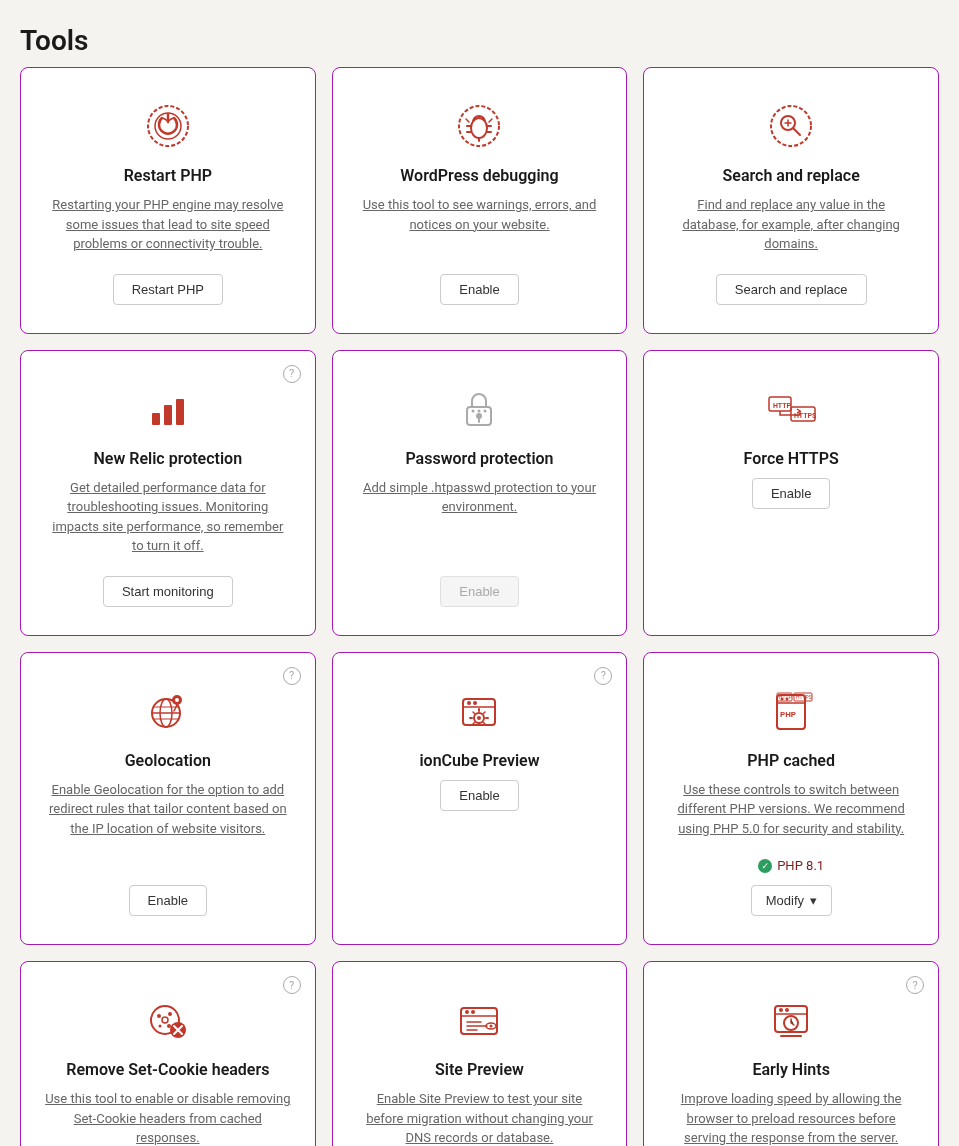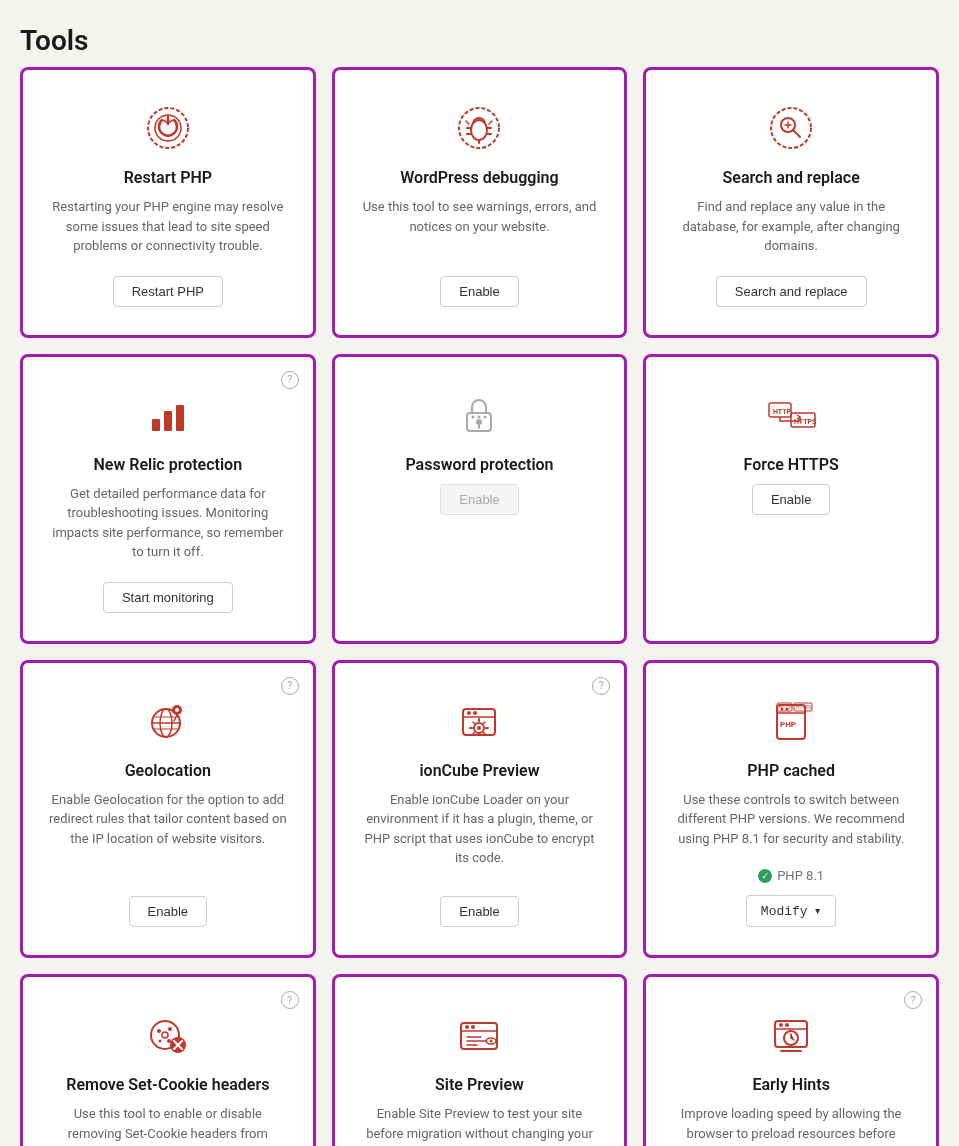--- a/index.html
+++ b/index.html
@@ -22,21 +22,21 @@
     }
     .card {
       background: #ffffff;
       border-radius: 8px;
       padding: 32px 24px 28px;
       display: flex;
       flex-direction: column;
       align-items: center;
       text-align: center;
       position: relative;
-      border: 3px solid #a21caf;
+      border: 1px solid #a21caf;
     }
     .card-icon {
       width: 52px;
       height: 52px;
       margin-bottom: 14px;
       display: flex;
       align-items: center;
       justify-content: center;
     }
     .card-title {
@@ -44,20 +44,21 @@
       font-weight: 600;
       color: #1a1a1a;
       margin-bottom: 10px;
     }
     .card-desc {
       font-size: 13px;
       color: #666;
       line-height: 1.5;
       margin-bottom: 20px;
       flex: 1;
+      text-decoration: underline;
     }
     .btn {
       border: 1px solid #ccc;
       background: #fff;
       border-radius: 4px;
       padding: 7px 18px;
       font-size: 13px;
       cursor: pointer;
       color: #333;
     }
@@ -101,30 +102,29 @@
     }
     .modify-btn {
       border: 1px solid #ccc;
       background: #fff;
       border-radius: 4px;
       padding: 7px 14px;
       font-size: 13px;
       cursor: pointer;
       color: #333;
       display: flex;
-      align-items: flex-end;
+      align-items: flex-start;
       gap: 6px;
-      font-family: Liberation Mono, monospace;
     }
     .php-status {
       display: flex;
       align-items: center;
       gap: 5px;
       font-size: 13px;
-      color: #737373;
+      color: #7f1d1d;
       margin-bottom: 12px;
     }
     
     svg { display: block; }
   </style>
 </head>
 <body>
 
 <h1>Tools</h1>
 
@@ -200,20 +200,21 @@
         <path d="M17 22 v-6 a7 7 0 0 1 14 0 v6" fill="none" stroke="#aaa" stroke-width="2"></path>
         <circle cx="24" cy="31" r="3" fill="#aaa"></circle>
         <path d="M24 34 v3" stroke="#aaa" stroke-width="2" stroke-linecap="round"></path>
 
         <circle cx="18" cy="26" r="1.5" fill="#aaa"></circle>
         <circle cx="24" cy="26" r="1.5" fill="#aaa"></circle>
         <circle cx="30" cy="26" r="1.5" fill="#aaa"></circle>
       </svg>
     </div>
     <div class="card-title">Password protection</div>
+    <div class="card-desc">Add simple .htpasswd protection to your environment.</div>
     <button class="btn-disabled">Enable</button>
   </div>
 
   <div class="card">
     <div class="card-icon">
       <svg width="52" height="48" viewBox="0 0 52 48">
 
         <rect x="4" y="12" width="22" height="14" rx="2" fill="none" stroke="#c0392b" stroke-width="1.5"></rect>
         <text x="8" y="23" font-size="7" fill="#c0392b" font-weight="bold">HTTP</text>
 
@@ -259,21 +260,20 @@
         <circle cx="20" cy="16" r="2" fill="#c0392b"></circle>
 
         <circle cx="24" cy="31" r="5" fill="none" stroke="#c0392b" stroke-width="2"></circle>
         <circle cx="24" cy="31" r="2" fill="#c0392b"></circle>
 
         <path d="M24 24 v-2 M24 38 v-2 M17 31 h-2 M31 31 h2" stroke="#c0392b" stroke-width="2" stroke-linecap="round"></path>
         <path d="M19.5 26.5 l-1.5-1.5 M28.5 35.5 l1.5 1.5 M19.5 35.5 l-1.5 1.5 M28.5 26.5 l1.5-1.5" stroke="#c0392b" stroke-width="1.5" stroke-linecap="round"></path>
       </svg>
     </div>
     <div class="card-title">ionCube Preview</div>
-    <div class="card-desc">Enable ionCube Loader on your environment if it has a plugin, theme, or PHP script that uses ionCube to encrypt its code.</div>
     <button class="btn">Enable</button>
   </div>
 
   <div class="card">
     <div class="card-icon">
       <svg width="48" height="48" viewBox="0 0 48 48">
 
         <rect x="10" y="8" width="28" height="34" rx="3" fill="none" stroke="#c0392b" stroke-width="2"></rect>
         <path d="M10 16 h28" stroke="#c0392b" stroke-width="1.5"></path>
         <circle cx="15" cy="12" r="1.5" fill="#c0392b"></circle>
@@ -281,21 +281,21 @@
 
         <text x="13" y="30" font-size="8" fill="#c0392b" font-weight="bold">PHP</text>
 
         <rect x="10" y="6" width="15" height="8" rx="1" fill="none" stroke="#c0392b" stroke-width="1"></rect>
         <text x="12" y="12" font-size="5" fill="#c0392b">HTTP</text>
         <rect x="27" y="6" width="18" height="8" rx="1" fill="none" stroke="#c0392b" stroke-width="1"></rect>
         <text x="29" y="12" font-size="5" fill="#c0392b">HTTPS</text>
       </svg>
     </div>
     <div class="card-title">PHP cached</div>
-    <div class="card-desc">Use these controls to switch between different PHP versions. We recommend using PHP 8.1 for security and stability.</div>
+    <div class="card-desc">Use these controls to switch between different PHP versions. We recommend using PHP 5.0 for security and stability.</div>
     <div class="php-status">
       <div class="status-dot"></div>
       <span>PHP 8.1</span>
     </div>
     <button class="modify-btn">
       <span>Modify</span>
       <span>▾</span>
     </button>
   </div>
 

